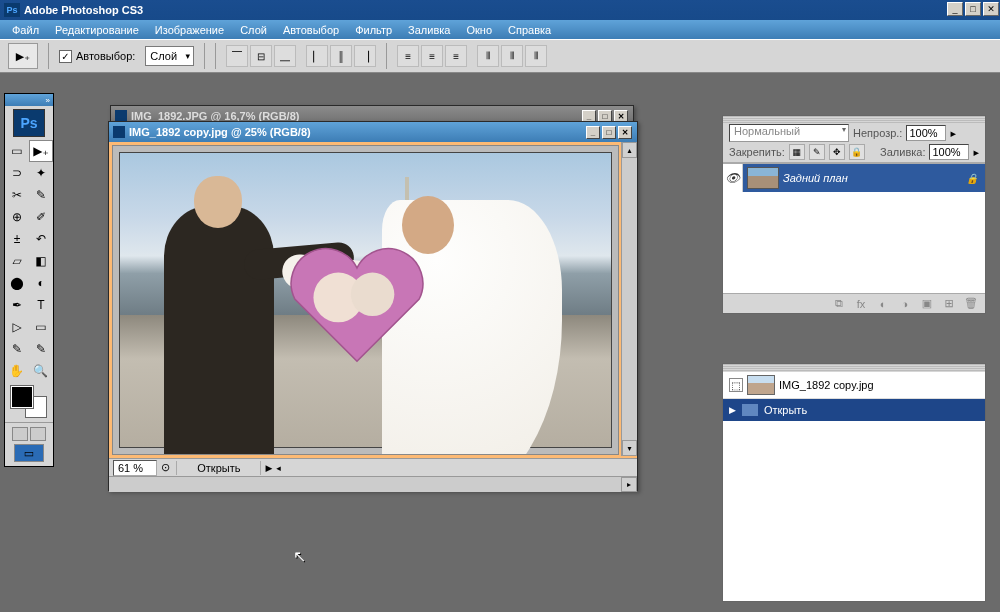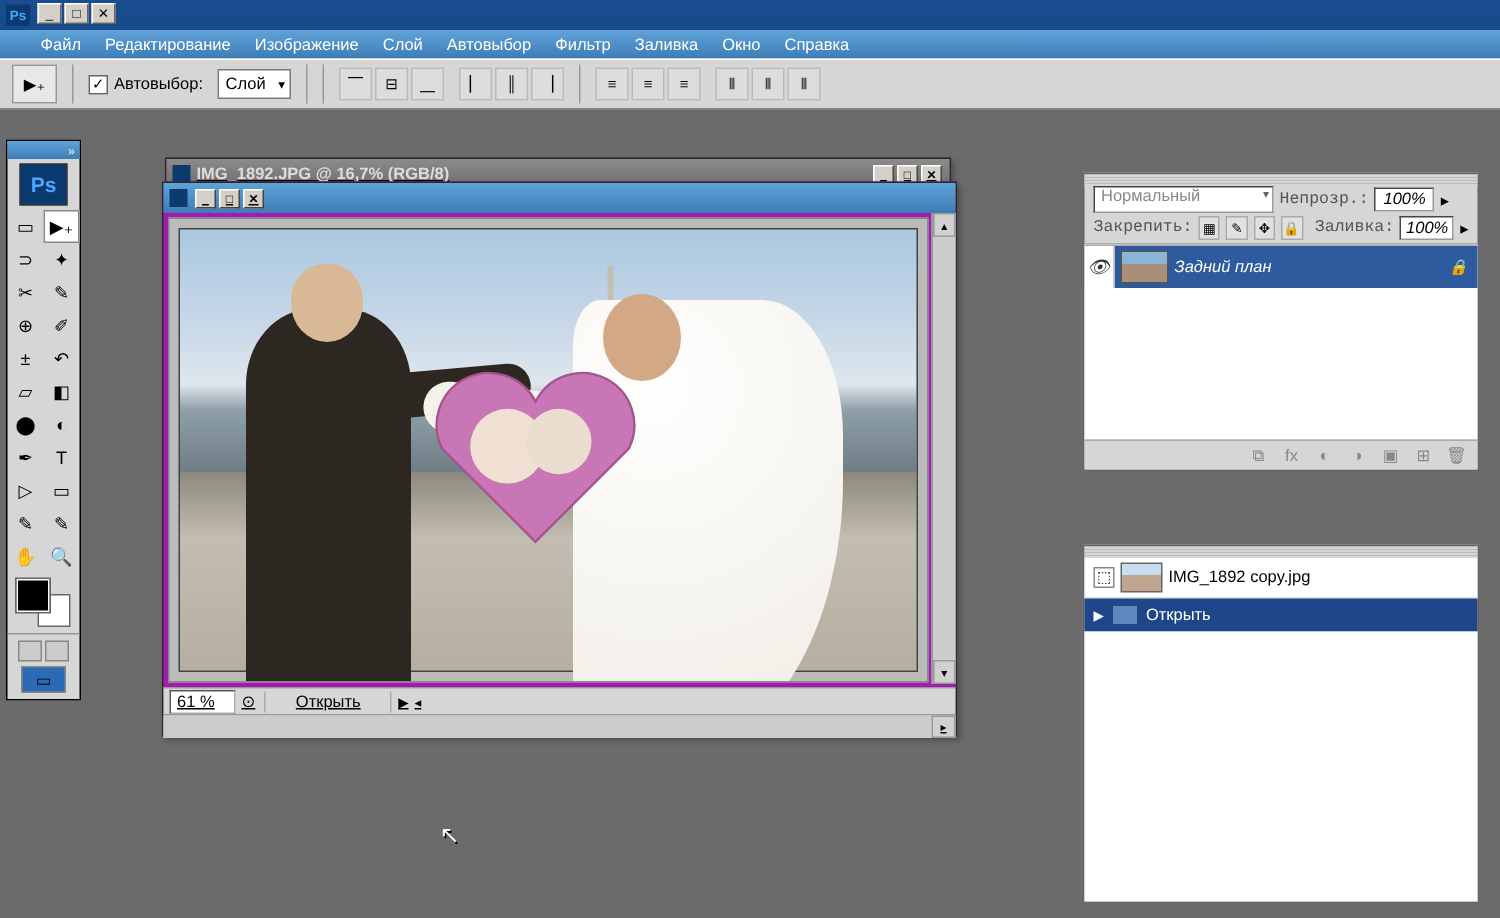--- a/index.html
+++ b/index.html
@@ -6,21 +6,21 @@
 body { width: 1000px; height: 612px; background: #6b6b6b; overflow: hidden; position: relative; }
 
 
 .titlebar { height: 20px; background: linear-gradient(to bottom, #1a4d8f, #174a8a); display: flex; align-items: center; color: #fff; }
 .titlebar .ps-icon { width: 16px; height: 14px; background: #0a3a6e; margin: 0 4px; display: flex; align-items: center; justify-content: center; font-size: 9px; color: #4da6ff; font-weight: bold; }
 .titlebar .title { font-weight: bold; flex: 1; }
 .titlebar .win-btns { display: flex; height: 100%; }
 .titlebar .win-btn { width: 16px; height: 14px; background: #d4d0c8; border: 1px solid #fff; border-right-color: #666; border-bottom-color: #666; margin: 2px 1px; display: flex; align-items: center; justify-content: center; font-size: 9px; color: #000; }
 
 
-.menubar { height: 19px; background: linear-gradient(to bottom, #5fa3d9, #3d7db5); display: flex; align-items: center; padding: 0 19px; }
+.menubar { height: 19px; background: linear-gradient(to bottom, #5fa3d9, #3d7db5); display: flex; align-items: center; padding: 0 4px; }
 .menubar .item { color: #fff; padding: 2px 8px; cursor: default; }
 
 
 .optionsbar { height: 34px; background: #d6d6d6; border-top: 1px solid #fefefe; border-bottom: 1px solid #888; display: flex; align-items: center; padding: 0 8px; gap: 10px; position: relative; }
 .optionsbar .tool-ind { width: 30px; height: 26px; border: 1px solid #999; background: #e8e8e8; display: flex; align-items: center; justify-content: center; }
 .optionsbar .sep { width: 1px; height: 26px; background: #999; }
 .optionsbar .checkbox { width: 13px; height: 13px; border: 1px solid #666; background: #fff; display: inline-flex; align-items: center; justify-content: center; margin-right: 4px; }
 .optionsbar .check { font-size: 10px; }
 .optionsbar .lbl { color: #000; }
 .optionsbar .select { height: 20px; border: 1px solid #7a7a7a; background: #fff; padding: 0 16px 0 4px; display: flex; align-items: center; position: relative; }
@@ -44,21 +44,21 @@
 .toolbox .tool.active { background: #fff; border: 1px solid #888; }
 .toolbox .swatches { padding: 6px 4px; position: relative; height: 40px; }
 .toolbox .fg { position: absolute; width: 22px; height: 22px; background: #000; border: 1px solid #fff; outline: 1px solid #666; left: 6px; top: 4px; }
 .toolbox .bg { position: absolute; width: 22px; height: 22px; background: #fff; border: 1px solid #666; right: 6px; bottom: 4px; }
 .toolbox .bottom-icons { display: flex; flex-direction: column; align-items: center; padding: 4px 0; gap: 3px; border-top: 1px solid #999; }
 .toolbox .mode-btns { display: flex; gap: 2px; }
 .toolbox .mode { width: 16px; height: 14px; border: 1px solid #888; background: #ccc; }
 .toolbox .screen-mode { width: 30px; height: 18px; background: #2a6bb5; border: 1px solid #888; display: flex; align-items: center; justify-content: center; }
 
 
-.doc-win { position: absolute; background: #a21caf; border: 1px solid #2a2a2a; box-shadow: 2px 2px 4px rgba(0,0,0,.3); text-decoration: underline; }
+.doc-win { position: absolute; background: #fdba74; border: 1px solid #2a2a2a; box-shadow: 2px 2px 4px rgba(0,0,0,.3); }
 .doc-win .doc-title { height: 20px; background: linear-gradient(to bottom, #5fa3d9, #3d7db5); color: #fff; display: flex; align-items: center; padding: 0 4px; font-weight: bold; }
 .doc-win .doc-title.inactive { background: linear-gradient(to bottom, #8b8b8b, #6d6d6d); color: #ddd; }
 .doc-win .doc-title .doc-icon { width: 12px; height: 12px; background: #0a3a6e; margin-right: 4px; }
 .doc-win .doc-title .title-txt { flex: 1; }
 .doc-win .doc-btns { display: flex; }
 .doc-win .doc-btn { width: 14px; height: 13px; background: #d4d0c8; border: 1px solid #fff; border-right-color: #444; border-bottom-color: #444; margin: 0 1px; font-size: 8px; display: flex; align-items: center; justify-content: center; color: #000; }
 .doc-win .canvas { background: #bbb; border: 1px solid #888; margin: 3px; position: relative; overflow: hidden; }
 .doc-win .statusbar { height: 18px; display: flex; align-items: center; background: #d6d6d6; border-top: 1px solid #999; }
 .doc-win .zoom-val { width: 44px; border: 1px inset #aaa; background: #fff; padding: 1px 4px; margin: 0 4px; }
 .doc-win .status-txt { border-left: 1px solid #aaa; border-right: 1px solid #aaa; padding: 1px 20px; margin-left: 6px; }
@@ -70,22 +70,22 @@
 .doc-win .vscroll .scroll-btn { height: 16px; background: #d0d0d0; border: 1px solid #999; font-size: 8px; display: flex; align-items: center; justify-content: center; }
 .doc-win .vscroll .thumb { flex: 1; background: #ccc; }
 
 
 .panel { position: absolute; background: #d6d6d6; border: 1px solid #666; }
 .panel .panel-head { height: 8px; background: repeating-linear-gradient(to bottom, #bbb 0, #bbb 1px, #d6d6d6 1px, #d6d6d6 2px); }
 .panel .opts-row { display: flex; align-items: center; padding: 0 6px; gap: 4px; font-size: 10px; }
 .panel .blend-select { height: 18px; border: 1px inset #999; background: #fff; padding: 0 14px 0 4px; position: relative; width: 120px; }
 .panel .blend-select.dis { color: #888; }
 .panel .blend-select::after { content: "▾"; position: absolute; right: 2px; font-size: 8px; color: #666; }
-.panel .opac-val { width: 40px; border: 1px inset #999; background: #fff; padding: 1px 2px; text-align: center; font-style: italic; }
-.panel .lbl-sm { color: #555; font-family: Liberation Mono, monospace; }
+.panel .opac-val { width: 40px; border: 1px inset #999; background: #fff; padding: 1px 2px; text-align: left; }
+.panel .lbl-sm { color: #555; }
 .panel .lock-row { display: flex; align-items: center; padding: 2px 6px; gap: 4px; font-size: 10px; border-bottom: 1px solid #aaa; }
 .panel .mini-btn { width: 16px; height: 16px; border: 1px solid #aaa; background: #e0e0e0; display: flex; align-items: center; justify-content: center; font-size: 9px; }
 .panel .layer-list { background: #fff; min-height: 130px; border-top: 1px solid #aaa; }
 .panel .layer-row { display: flex; align-items: center; height: 28px; background: #2e5a9e; color: #fff; font-style: italic; }
 .panel .layer-row .eye { width: 20px; height: 100%; background: #fff; color: #333; display: flex; align-items: center; justify-content: center; border-right: 1px solid #ccc; font-size: 12px; }
 .panel .layer-row .thumb { width: 32px; height: 22px; background: linear-gradient(to bottom, #8ab5d6 40%, #a89078 40%); border: 1px solid #555; margin: 0 4px; }
 .panel .layer-row .lock-ind { margin-left: auto; margin-right: 6px; font-size: 10px; }
 .panel .footer { height: 20px; background: #d6d6d6; border-top: 1px solid #aaa; display: flex; align-items: center; justify-content: flex-end; padding: 0 6px; gap: 6px; font-size: 10px; color: #888; }
 .panel .footer .f-icon { width: 16px; height: 14px; display: flex; align-items: center; justify-content: center; }
 
@@ -108,20 +108,21 @@
 .canvas .bride::before { content: ""; position: absolute; top: -4px; left: 20px; width: 52px; height: 58px; background: #d3a985; border-radius: 50%; }
 .canvas .bride::after { content: ""; position: absolute; top: 60px; left: -100px; width: 140px; height: 34px; background: #f5f1eb; border-radius: 20px; transform: rotate(6deg); }
 .canvas .spire { position: absolute; left: 58%; top: 8%; width: 4px; height: 90px; background: #c4c0b0; }
 .canvas .spire::before { content: ""; position: absolute; bottom: 0; left: -14px; width: 32px; height: 22px; background: #b8b4a5; }
 </style>
 </head>
 <body>
 
 <div class="titlebar">
   <div class="ps-icon">Ps</div>
+  <div class="title">Adobe Photoshop CS3</div>
   <div class="win-btns">
     <div class="win-btn">_</div>
     <div class="win-btn">□</div>
     <div class="win-btn">✕</div>
   </div>
 </div>
 
 <div class="menubar">
   <div class="item">Файл</div>
   <div class="item">Редактирование</div>
@@ -223,20 +224,21 @@
         <div class="doc-btn">_</div>
         <div class="doc-btn">□</div>
         <div class="doc-btn">✕</div>
       </div>
     </div>
   </div>
 
   <div class="doc-win" style="left:108px; top:48px; width:530px; height:370px;">
     <div class="doc-title">
       <div class="doc-icon"></div>
+      <div class="title-txt">IMG_1892 copy.jpg @ 25% (RGB/8)</div>
       <div class="doc-btns">
         <div class="doc-btn">_</div>
         <div class="doc-btn">□</div>
         <div class="doc-btn">✕</div>
       </div>
     </div>
     <div class="canvas" style="height:310px; margin-right:18px;">
       <div class="photo">
         <div class="spire"></div>
         <div class="groom"></div>

